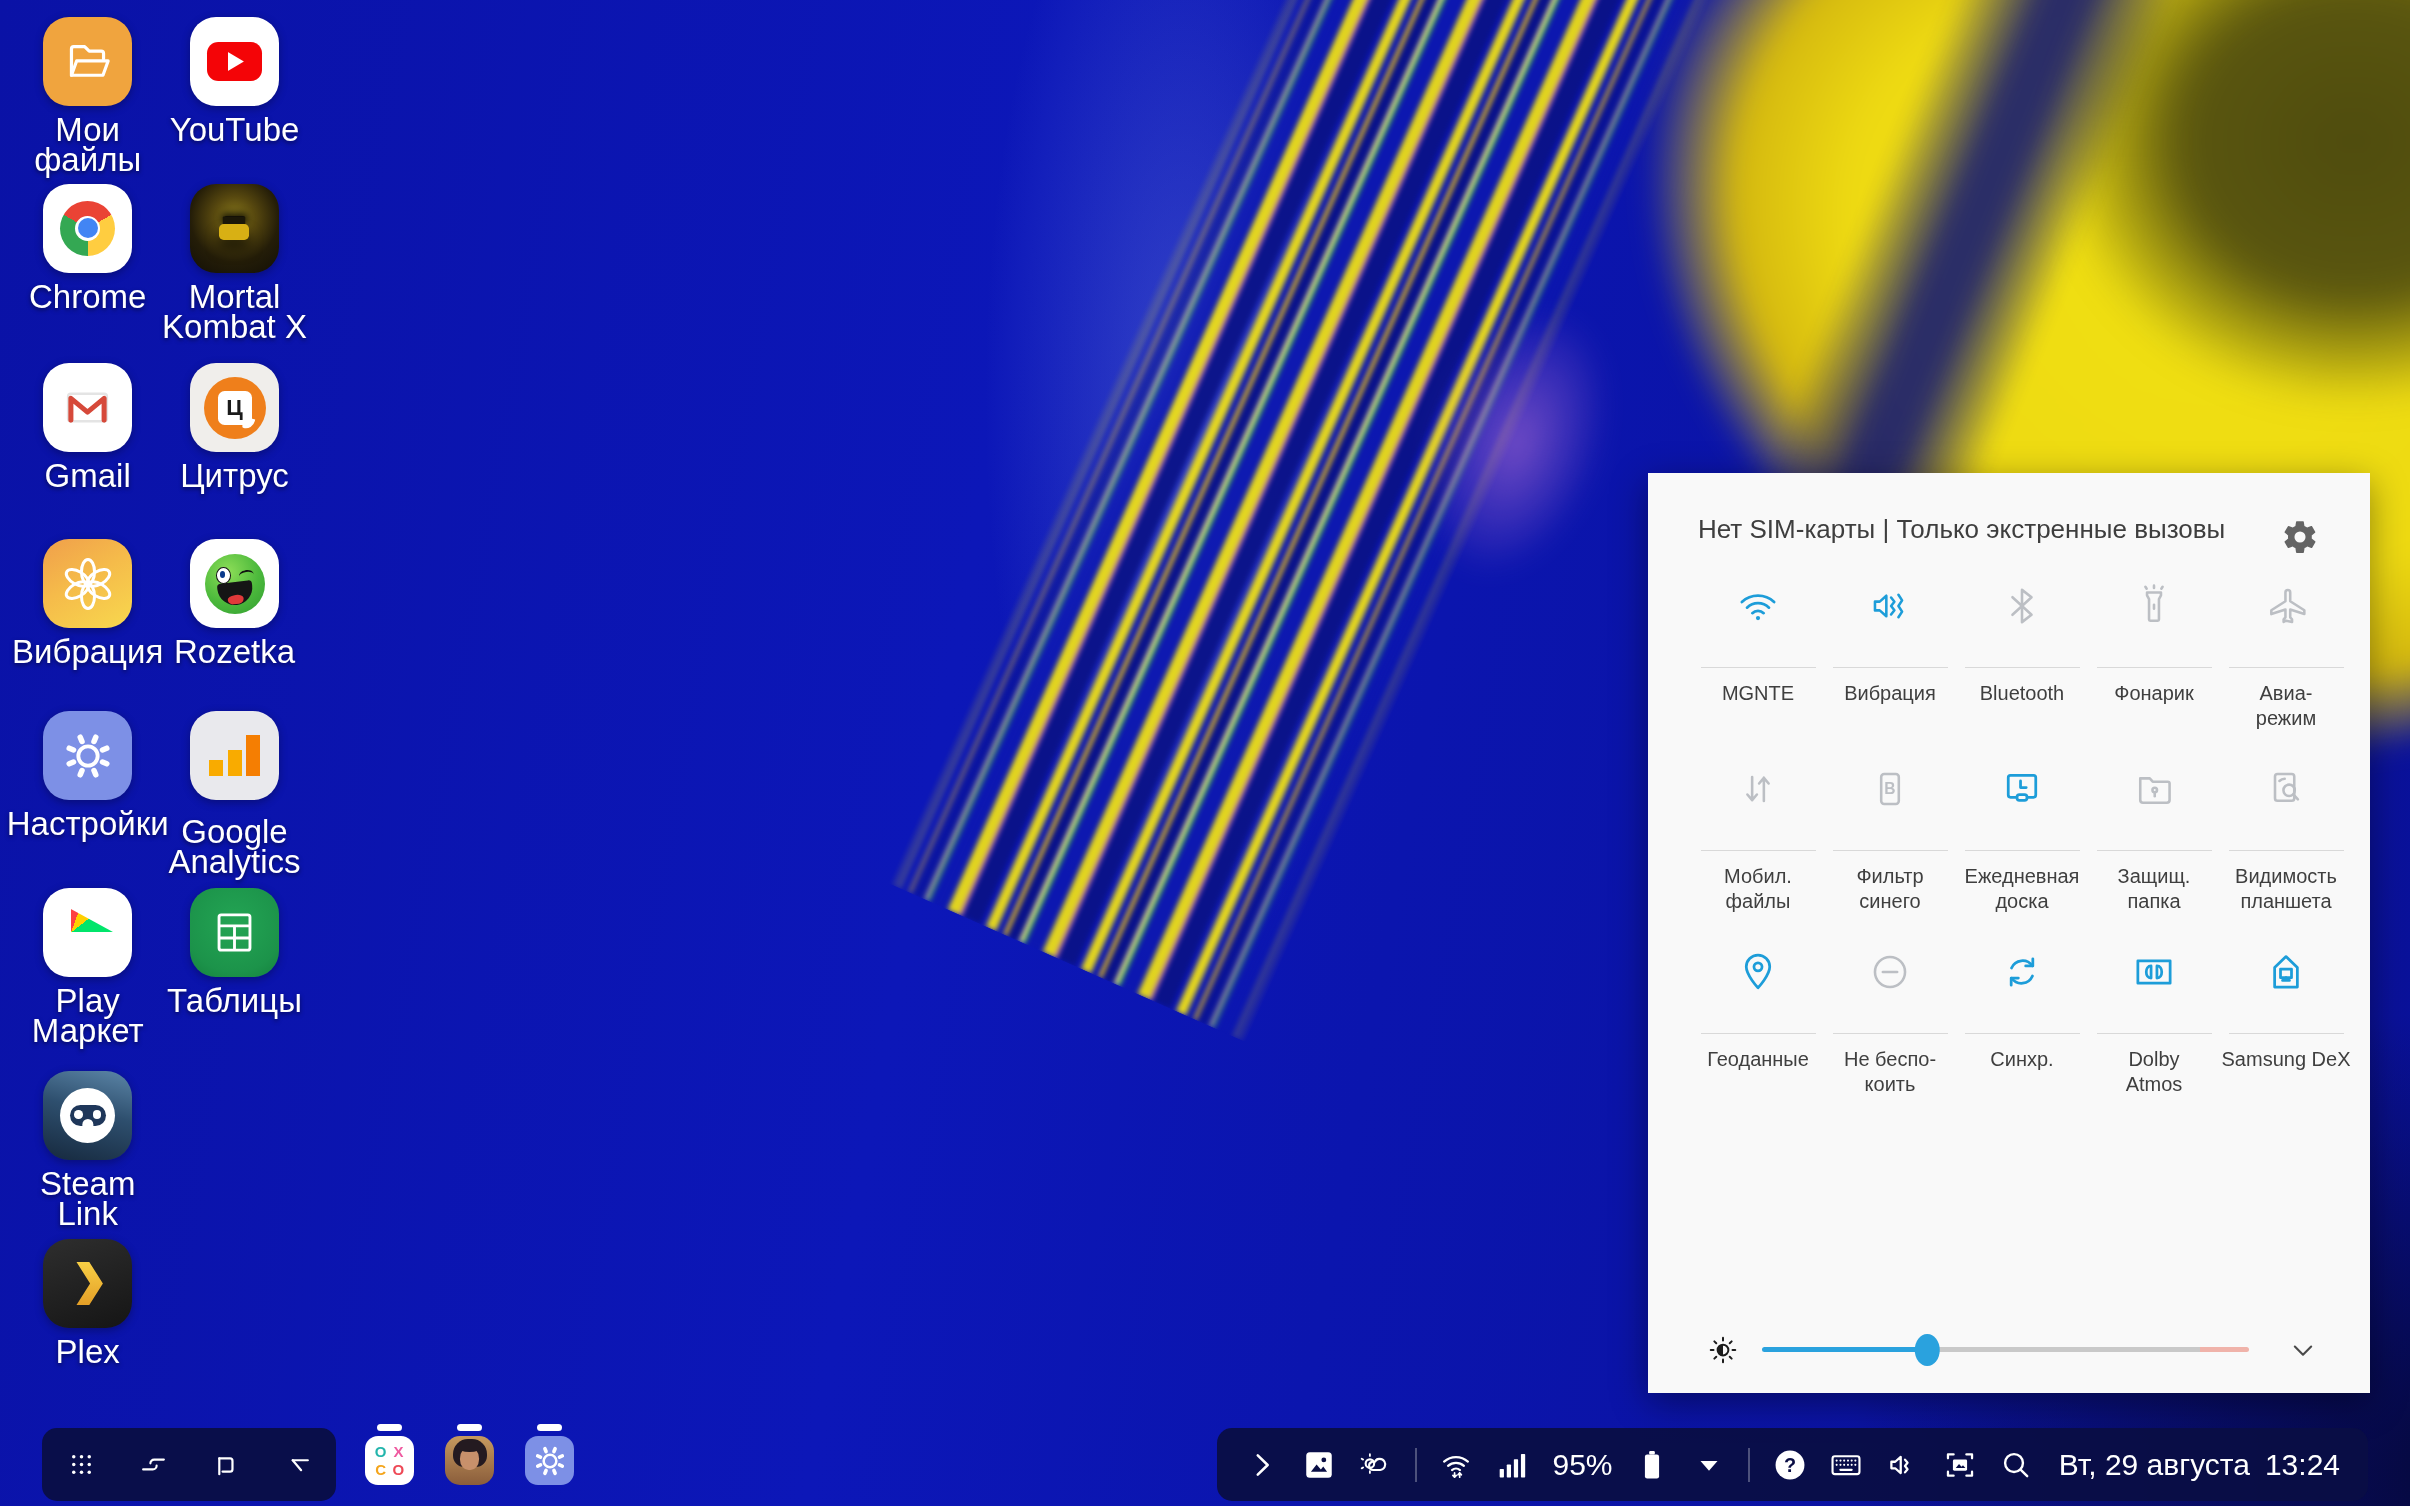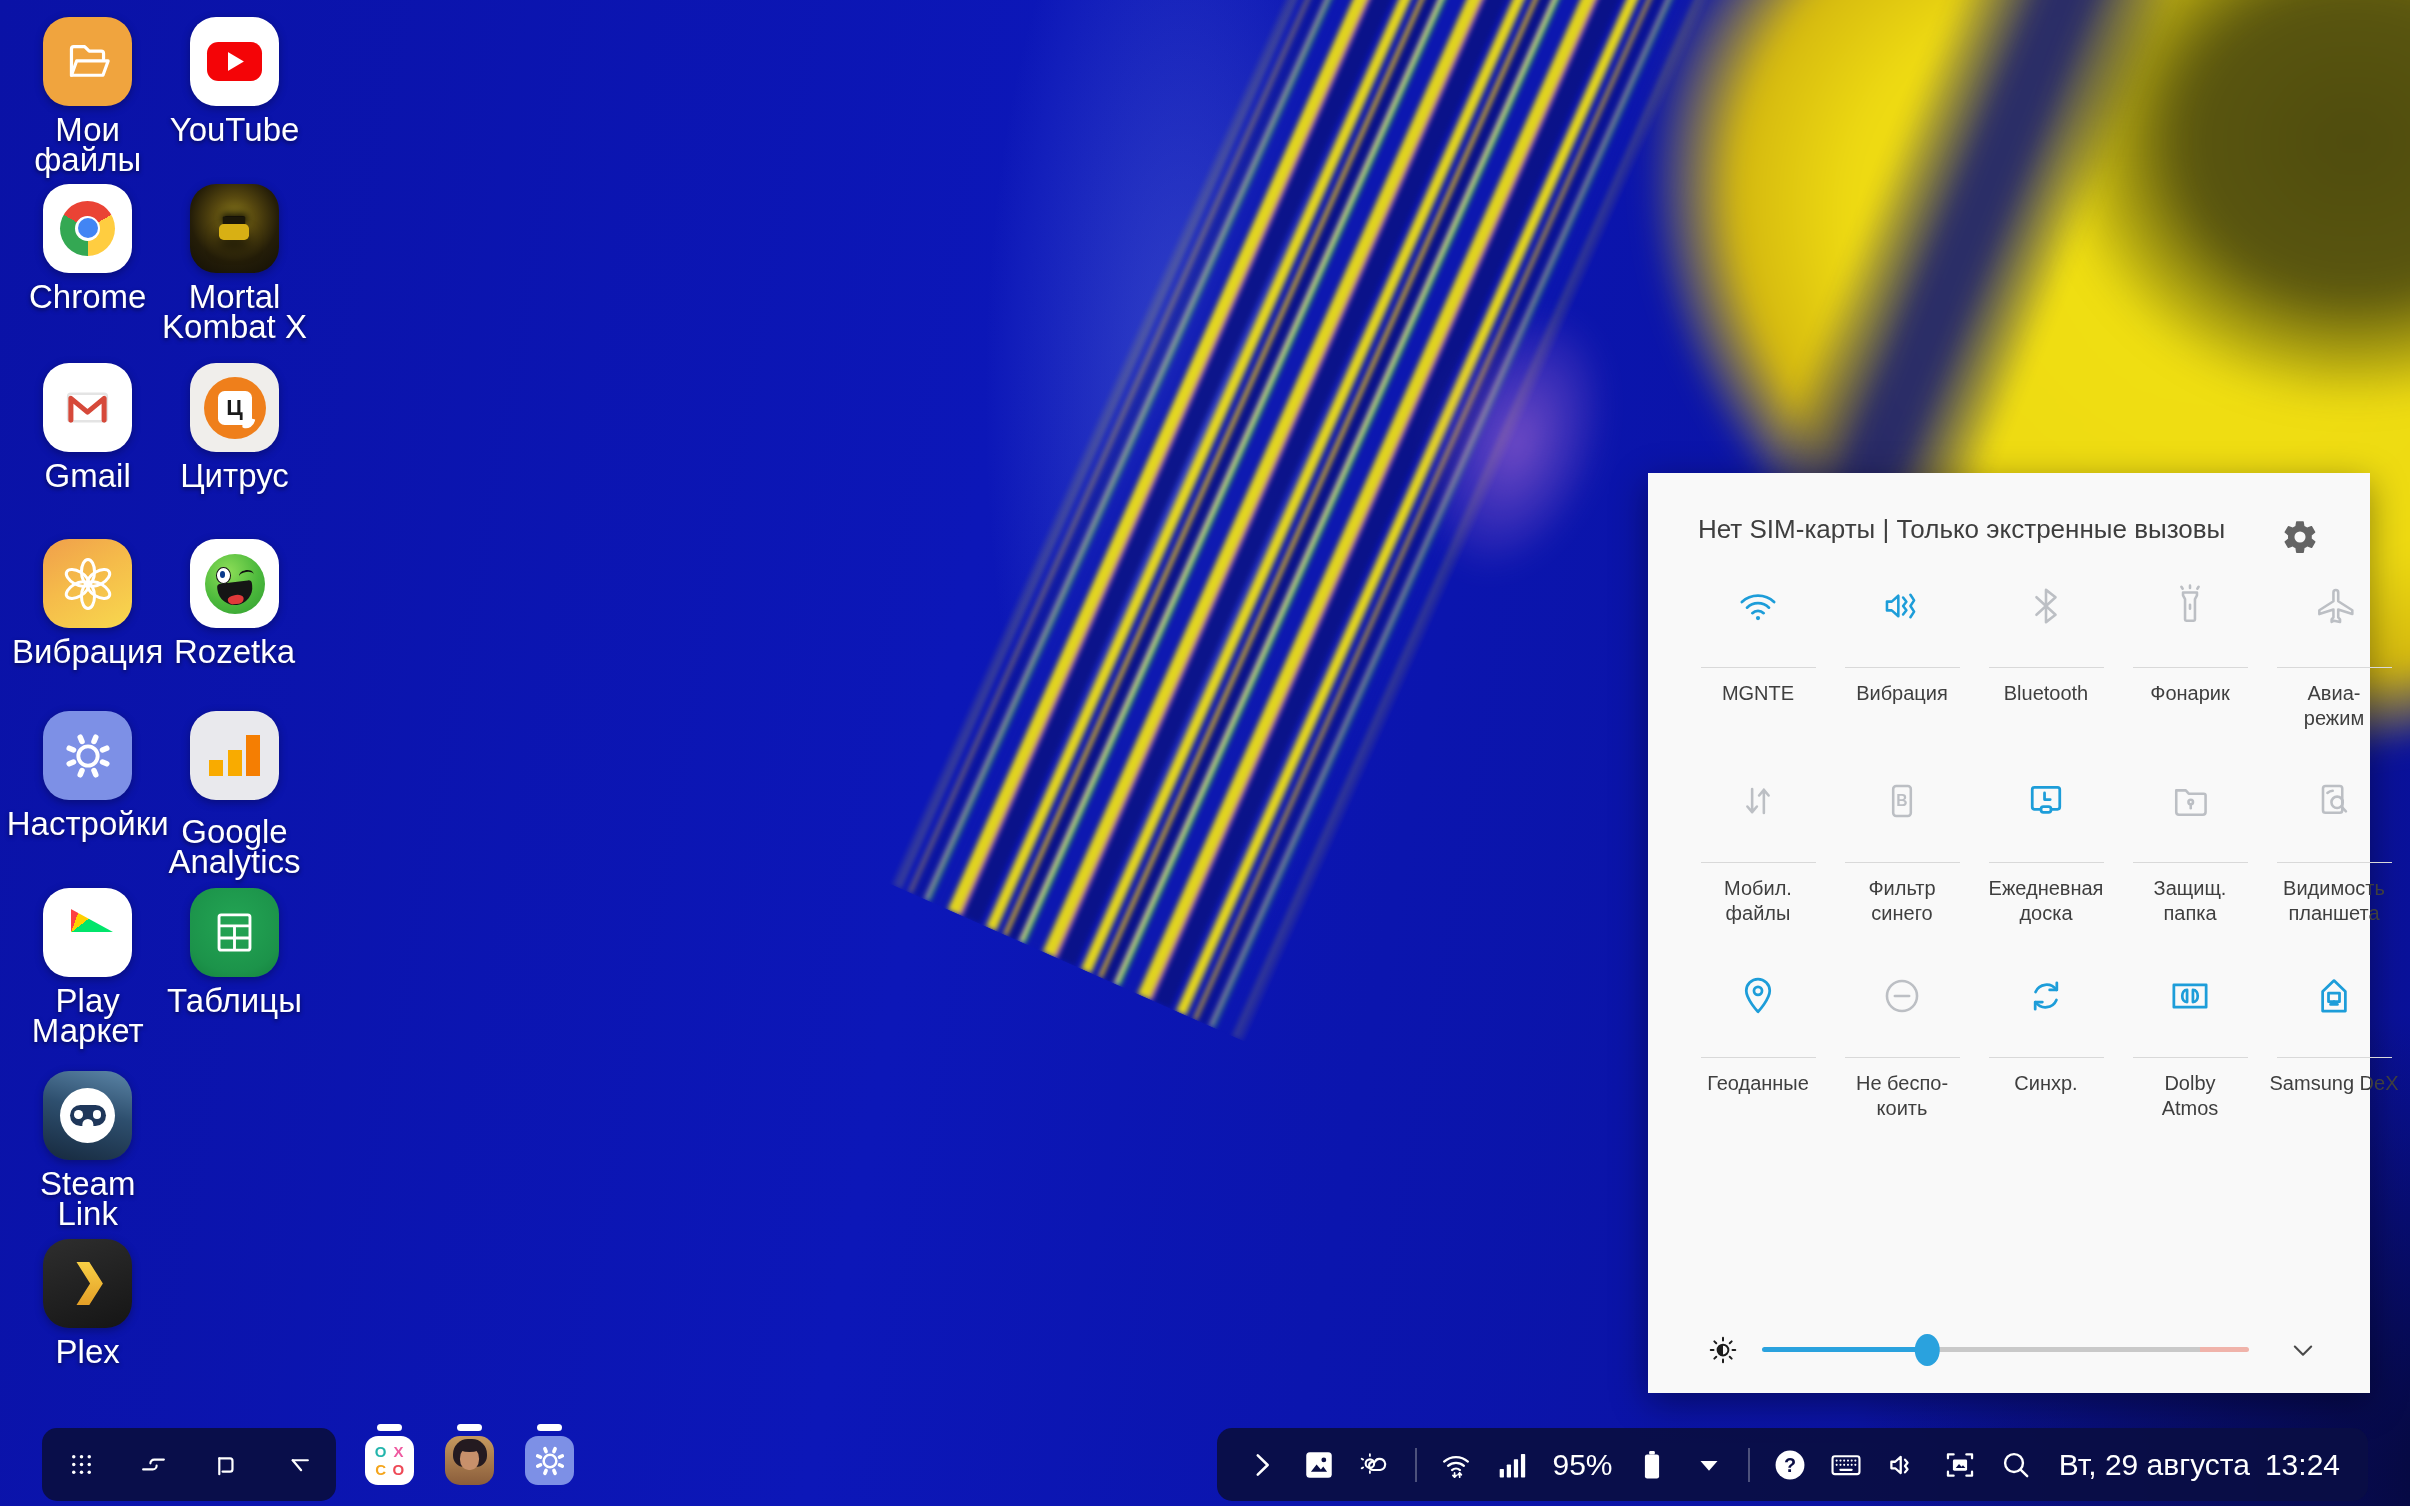--- a/index.html
+++ b/index.html
@@ -76,21 +76,21 @@
   .sl-pad b.l{left:4.7px}.sl-pad b.r{right:4.7px}
   .sl-pad i{position:absolute;left:50%;bottom:-0.9px;transform:translateX(-50%);width:11.3px;height:8.5px;background:#fff;border-radius:5.6px 5.6px 0 0;}
   .plex-chev{width:40px;height:43px;clip-path:polygon(22% 0,54% 0,88% 50%,54% 100%,22% 100%,56% 50%);
     background:linear-gradient(180deg,#f8cf45,#e49f27);}
 
   
   #qsPanel{position:absolute;left:1648px;top:473px;width:722px;height:920px;background:#f9f9f9;
     box-shadow:0 9.4px 34px rgba(0,0,0,.4);z-index:5;}
   .qs-header{position:absolute;left:50px;top:41px;font-size:26px;color:#3e3e3e;}
   .qs-gear{position:absolute;right:51px;top:45px;width:38px;height:38px;color:#646464;cursor:pointer;}
-  #qsGrid{position:absolute;left:44px;top:88px;display:grid;grid-template-columns:repeat(5,132px);grid-auto-rows:183px;gap:12px;}
+  #qsGrid{position:absolute;left:44px;top:88px;display:grid;grid-template-columns:repeat(5,132px);grid-auto-rows:183px;}
   .qs-tile{display:flex;flex-direction:column;align-items:center;cursor:pointer;}
   .t-ic{height:45px;margin-top:22.6px;display:flex;align-items:center;justify-content:center;color:#bcbfc4;}
   .t-ic svg{width:44px;height:44px;}
   .qs-tile.active .t-ic{color:#1d9dd9;}
   .t-line{width:115px;height:1.9px;background:#d9d9d9;margin-top:38px;}
   .t-lbl{margin-top:12.2px;font-size:20px;line-height:25.4px;color:#3f3f3f;text-align:center;}
   #qsBright{position:absolute;left:44px;top:852px;width:634px;height:49px;display:flex;align-items:center;}
   .br-ic{width:30px;height:30px;color:#1c1c1c;margin-left:16px;}
   .br-track{position:relative;height:4.7px;border-radius:2.8px;flex:0 0 487px;margin-left:23.5px;}
   .br-thumb{position:absolute;top:50%;width:24.5px;height:32px;border-radius:50%;background:#2aa2de;transform:translate(-50%,-50%);cursor:pointer;}

